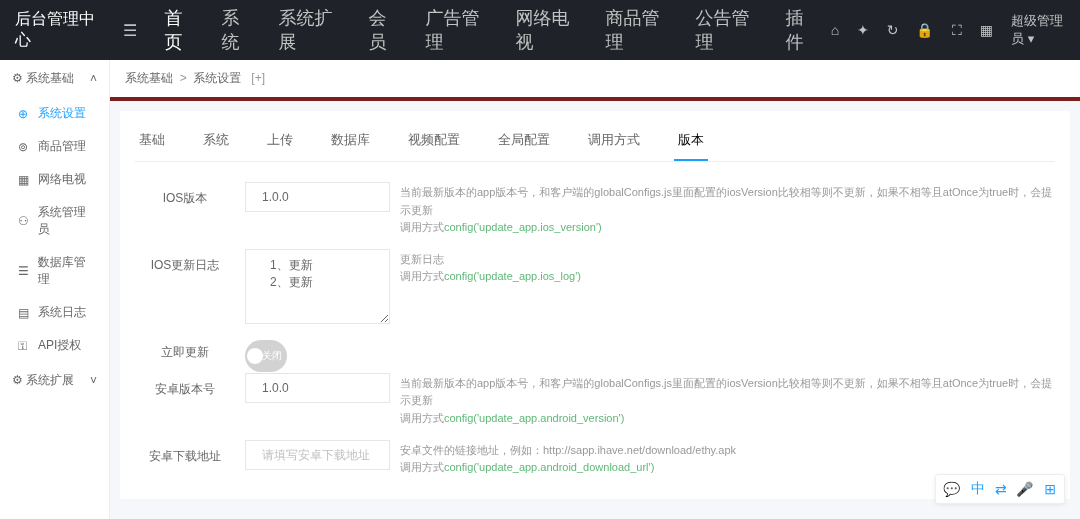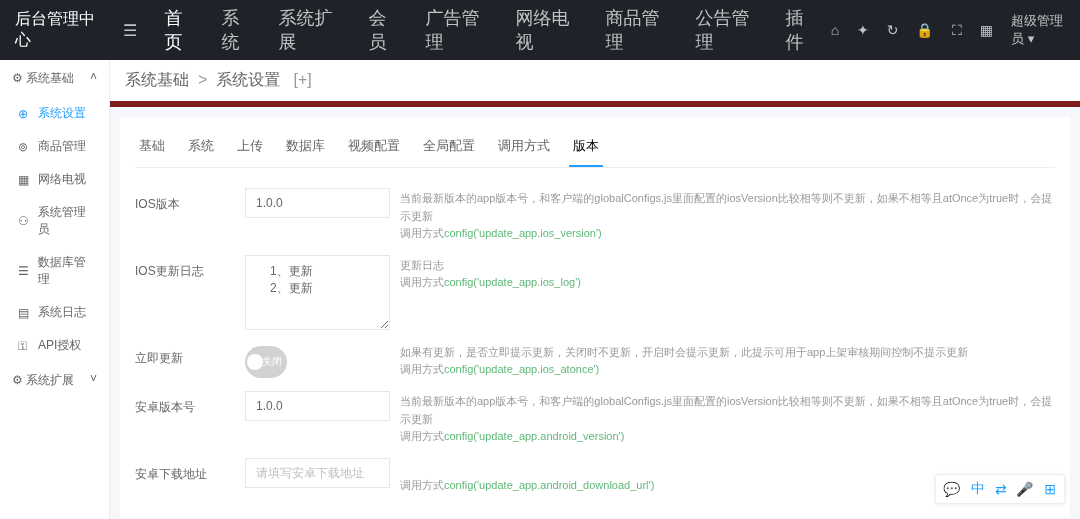--- a/index.html
+++ b/index.html
@@ -7,35 +7,35 @@
 .header{background:#20222A;height:60px;display:flex;align-items:center;color:#c2c2c2;padding:8px 15px}
 .logo{color:#fff;font-size:16px;margin-right:20px}
 .menu-toggle{margin-right:15px;cursor:pointer;font-size:16px}
 .nav-item{padding:0 12px;cursor:pointer;height:50px;display:flex;align-items:center;font-size:18px}
 .nav-item.active{color:#fff}
 .header-right{margin-left:auto;display:flex;align-items:center;gap:18px}
 .header-icon{cursor:pointer;font-size:14px}
 .user{cursor:pointer;font-size:13px}
 .container{display:flex;height:calc(100vh - 50px)}
 .sidebar{width:110px;background:#fff;border-right:1px solid #eee}
-.side-group{display:flex;align-items:flex-start;justify-content:space-between;padding:10px 12px;cursor:pointer;color:#666;font-size:12px}
+.side-group{display:flex;align-items:center;justify-content:space-between;padding:10px 12px;cursor:pointer;color:#666;font-size:12px}
 .side-item{display:flex;align-items:center;gap:6px;padding:8px 12px 8px 18px;cursor:pointer;color:#666;font-size:12px}
 .side-item.active{color:#1E9FFF}
 .side-icon{font-size:12px;width:14px}
 .main{flex:1;display:flex;flex-direction:column}
-.crumb{background:#fff;padding:10px 15px;color:#999;font-size:16px;border-bottom:6px solid #7f1d1d}
+.crumb{background:#fff;padding:10px 15px;color:#999;font-size:12px;border-bottom:4px solid #7f1d1d}
 .crumb a{color:#666;text-decoration:none}
 .content{flex:1;padding:10px;overflow:auto}
 .card{background:#fff;padding:10px 15px}
-.tabs{display:flex;border-bottom:1px solid #eee;gap:15px;margin-bottom:20px}
+.tabs{display:flex;border-bottom:1px solid #eee;gap:30px;margin-bottom:20px}
 .tab{padding:10px 4px;cursor:pointer;color:#666;font-size:13px}
 .tab.active{color:#000;border-bottom:2px solid #1E9FFF}
 .form-row{display:flex;margin-bottom:12px;align-items:flex-start}
-.form-label{width:110px;text-align:left;padding-right:10px;padding-top:8px;color:#666;font-size:12px}
-.form-input{width:145px;padding:7px 10px;border:1px solid #e6e6e6;font-size:12px;color:#666}
+.form-label{width:110px;text-align:center;padding-right:10px;padding-top:8px;color:#666;font-size:12px}
+.form-input{width:145px;padding:7px 16px;border:1px solid #e6e6e6;font-size:12px;color:#666}
 .form-textarea{width:145px;height:75px;padding:7px 24px;border:1px solid #e6e6e6;font-size:12px;color:#666;resize:vertical}
 .form-help{margin-left:10px;color:#999;font-size:11px;padding-top:2px;flex:1;line-height:1.6}
 .help-code{color:#5FB878}
 .switch{position:relative;display:inline-block;width:42px;height:20px;vertical-align:middle}
 .switch-track{width:42px;height:32px;background:#d2d2d2;border-radius:20px;display:flex;align-items:center;cursor:pointer;position:relative}
 .switch-dot{width:16px;height:16px;background:#fff;border-radius:50%;position:absolute}
 .switch-track .switch-dot{left:2px}
 .switch-text{color:#fff;font-size:10px;position:absolute}
 .switch-track:not(.on) .switch-text{right:5px}
 .float-toolbar{position:fixed;right:15px;bottom:15px;background:#fff;border:1px solid #eee;border-radius:3px;padding:5px 8px;display:flex;gap:10px;align-items:center;box-shadow:0 1px 4px rgba(0,0,0,0.08)}
@@ -140,33 +140,32 @@
         </div>
 
         <div class="form-row">
           <div class="form-label">立即更新</div>
           <div style="width:145px;padding-top:4px">
             <div class="switch"><div class="switch-track">
                   <span class="switch-text">关闭</span>
                   <div class="switch-dot"></div>
                 </div></div>
           </div>
-          <div class="form-help"><span>如果有更新，是否立即提示更新，关闭时不更新，开启时会提示更新，此提示可用于app上架审核期间控制不提示更新</span><br><span>调用方式</span><span class="help-code">config('update_app.ios_atonce')</span></div>
         </div>
 
         <div class="form-row">
           <div class="form-label">安卓版本号</div>
           <input class="form-input" value="1.0.0" style="">
           <div class="form-help"><span>当前最新版本的app版本号，和客户端的globalConfigs.js里面配置的iosVersion比较相等则不更新，如果不相等且atOnce为true时，会提示更新</span><br><span>调用方式</span><span class="help-code">config('update_app.android_version')</span></div>
         </div>
 
         <div class="form-row">
           <div class="form-label">安卓下载地址</div>
           <input class="form-input" placeholder="请填写安卓下载地址" style="">
-          <div class="form-help"><br><span>调用方式</span><span class="help-code">config('update_app.android_download_url')</span></div>
+          <div class="form-help"><span>安卓文件的链接地址，例如：http://sapp.ihave.net/download/ethy.apk</span><br><span>调用方式</span><span class="help-code">config('update_app.android_download_url')</span></div>
         </div>
 
       </div>
     </div>
   </div>
 </div>
 
 <div class="float-toolbar">
   <span class="float-icon">💬</span>
   <span class="float-icon">中</span>

